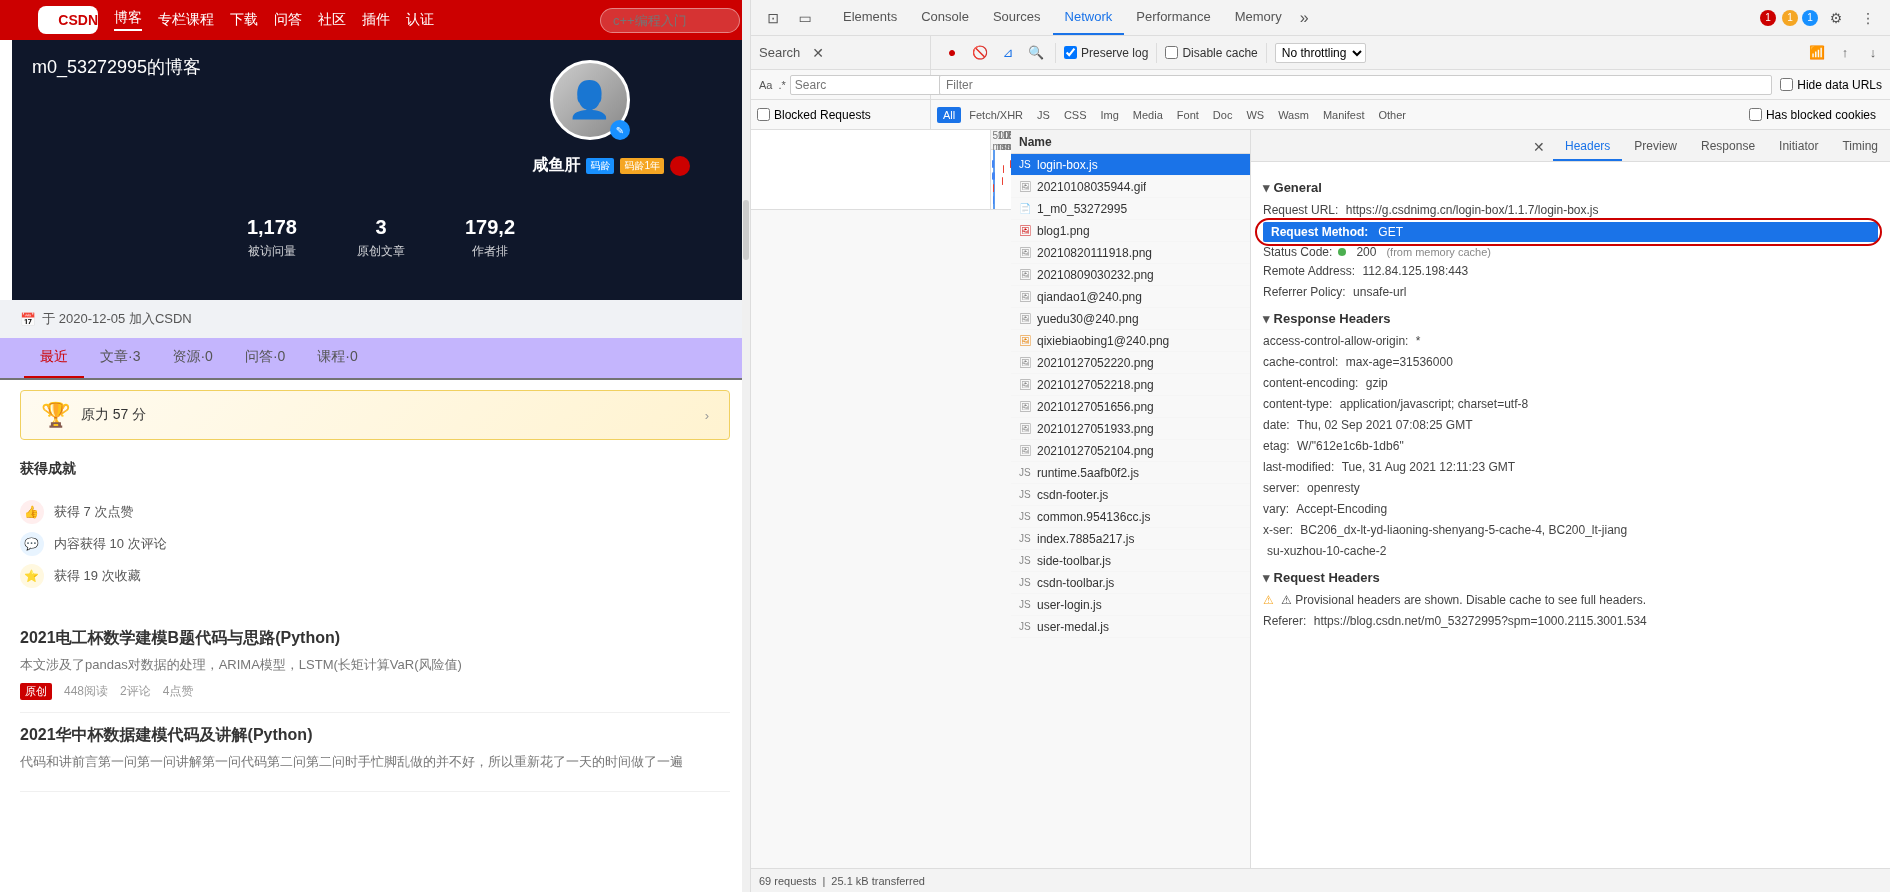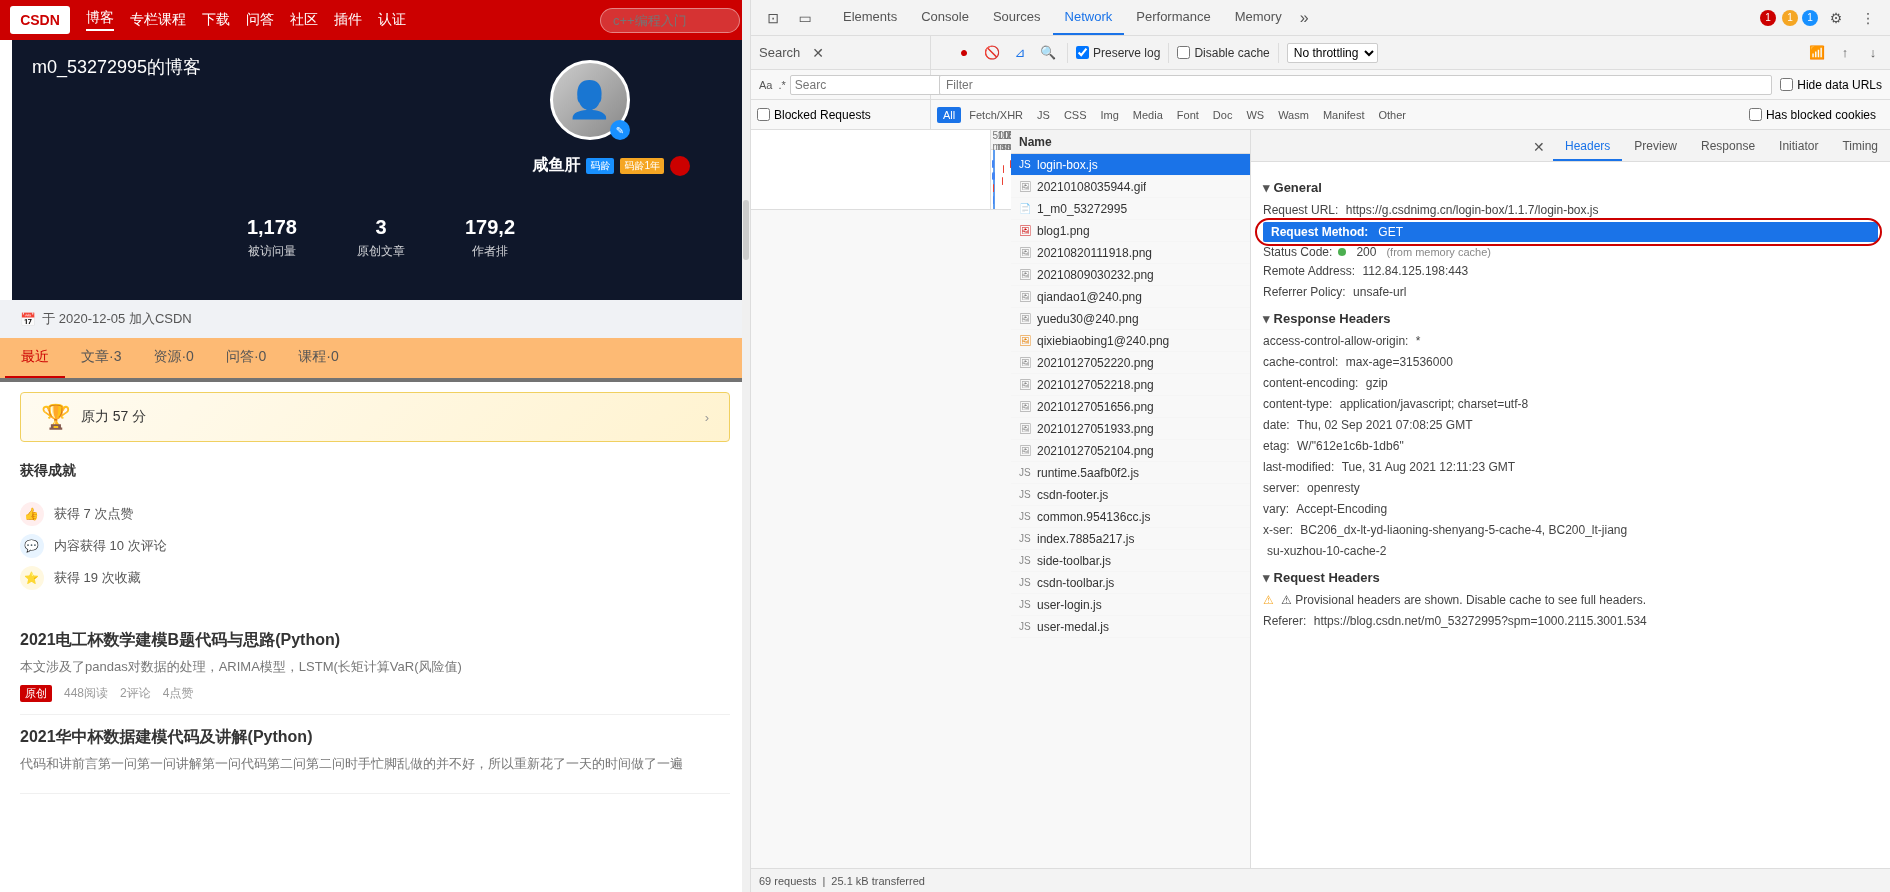--- a/index.html
+++ b/index.html
@@ -21,23 +21,23 @@
       height: 40px;
       display: flex;
       align-items: center;
       padding: 0 10px;
       gap: 16px;
     }
     .csdn-logo {
       width: 60px;
       height: 28px;
       background: #fff;
-      border-radius: 3px;
-      display: flex; align-items: center; justify-content: center;
-      font-weight: bold; color: #cc0000; font-size: 14px;
+      border-radius: 8px;
+      display: flex; align-items: center; justify-content: flex-end;
+      font-weight: bold; color: #cc0000; font-size: 14px; margin-left: 28px;
     }
     .csdn-nav-item {
       color: #fff;
       font-size: 14px;
       cursor: pointer;
     }
     .csdn-nav-active {
       border-bottom: 2px solid #fff;
       padding-bottom: 2px;
     }
@@ -147,24 +147,24 @@
       padding: 10px 20px;
       font-size: 13px;
       color: #555;
       display: flex;
       align-items: center;
       gap: 6px;
     }
 
     
     .profile-tabs {
-      border-bottom: 4px solid #737373;
-      display: flex;
-      padding: 0 5px;
-      background: #fdba74;
+      border-bottom: 2px solid #737373;
+      display: flex;
+      padding: 0 24px;
+      background: #c4b5fd;
     }
     .tab-item {
       padding: 10px 16px;
       font-size: 14px;
       color: #555;
       cursor: pointer;
       position: relative;
     }
     .tab-item.active {
       color: #cc0000;
@@ -302,21 +302,21 @@
     .badge-warn { background: #f5a623; color: #fff; border-radius: 50%; width: 16px; height: 16px; font-size: 10px; display: flex; align-items: center; justify-content: center; }
     .badge-info { background: #1890ff; color: #fff; border-radius: 50%; width: 16px; height: 16px; font-size: 10px; display: flex; align-items: center; justify-content: center; }
 
     
     .devtools-toolbar {
       background: #f3f3f3;
       border-bottom: 1px solid #ddd;
       display: flex;
       align-items: center;
       height: 34px;
-      gap: 16px;
+      gap: 4px;
     }
 
     
     .search-panel {
       width: 180px;
       border-right: 1px solid #ddd;
       height: 34px;
       display: flex;
       align-items: center;
       padding: 0 8px;

